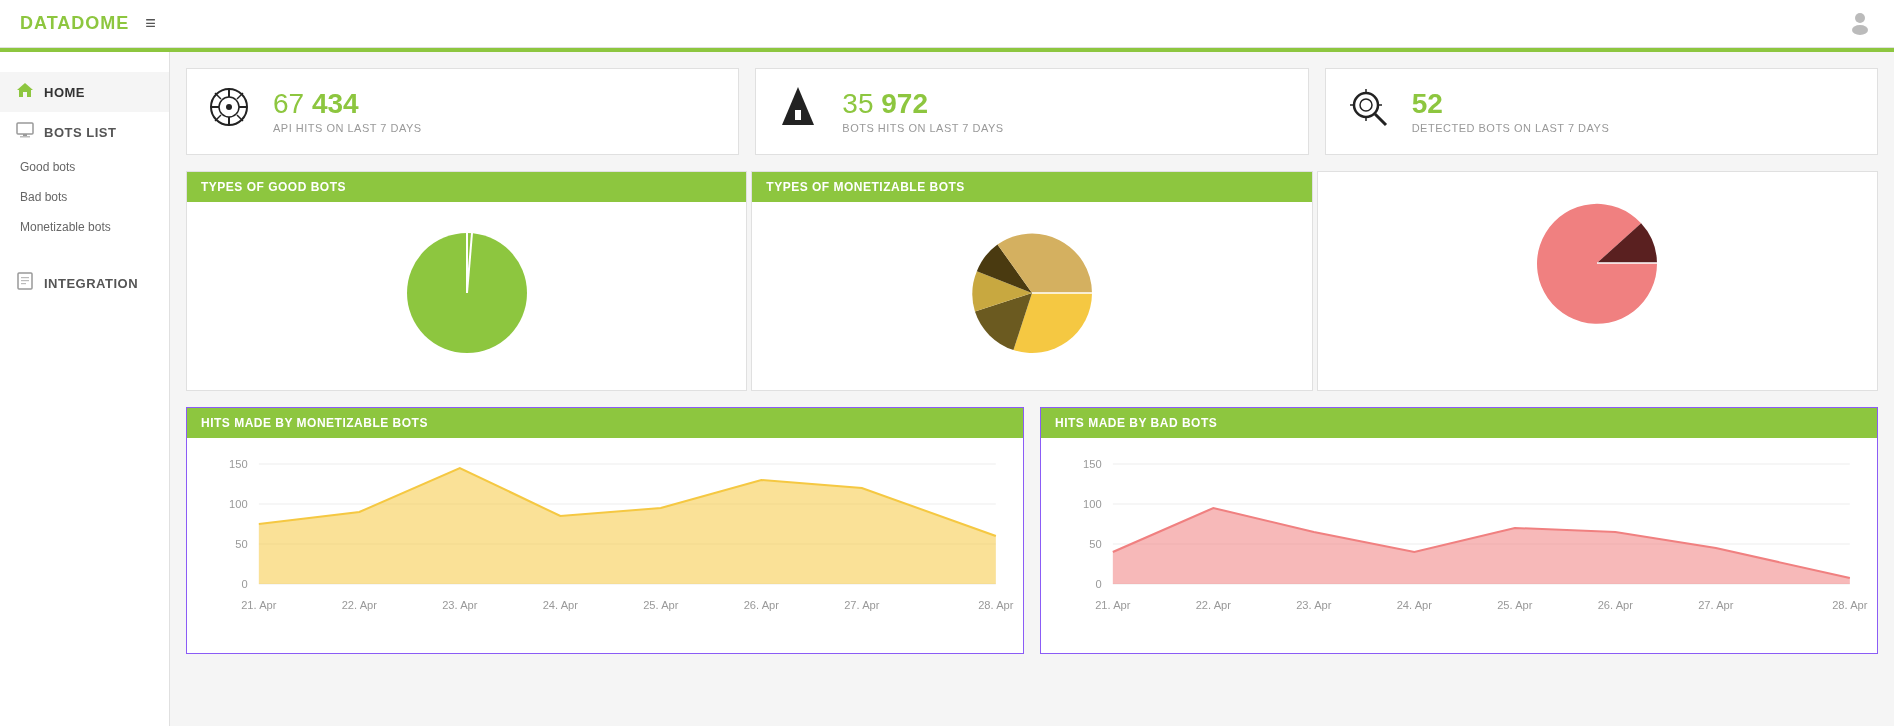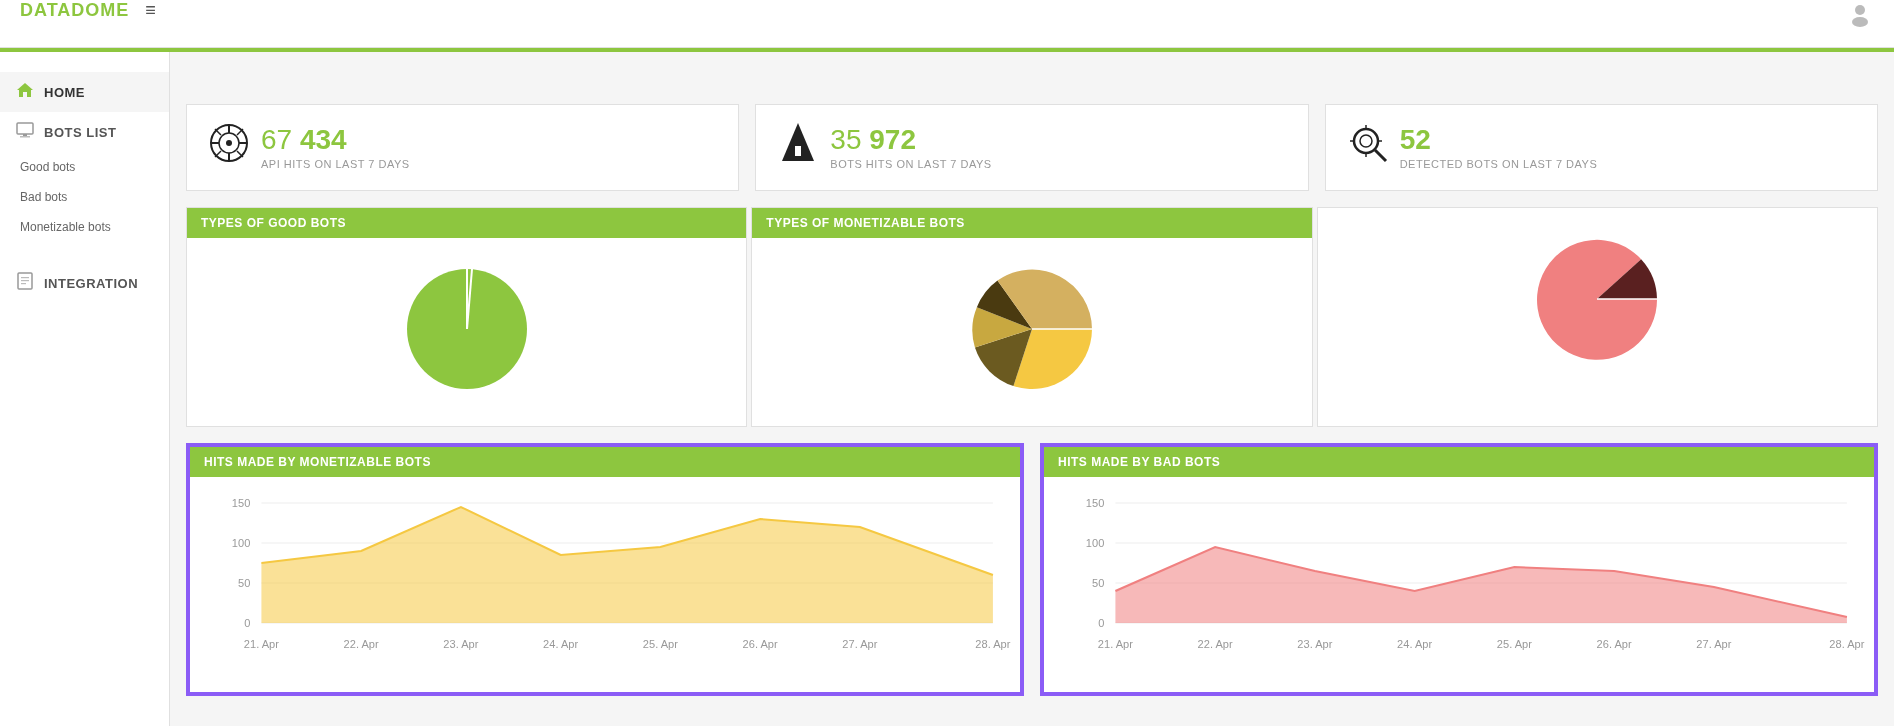--- a/index.html
+++ b/index.html
@@ -3,20 +3,21 @@
   <meta charset="utf-8">
   <style>
     * { margin: 0; padding: 0; box-sizing: border-box; }
     body { font-family: 'Segoe UI', Arial, sans-serif; background: #f5f5f5; color: #333; font-size: 13px; }
 
     
     #header {
       background: #fff;
       height: 48px;
       display: flex;
+      align-items: center;
       padding: 0 20px;
       border-bottom: 1px solid #e0e0e0;
       position: fixed;
       top: 0; left: 0; right: 0;
       z-index: 100;
     }
     #header .logo {
       font-size: 18px;
       font-weight: bold;
       letter-spacing: 1px;
@@ -93,22 +94,21 @@
       gap: 16px;
       margin-bottom: 16px;
     }
     .stat-card {
       background: #fff;
       border: 1px solid #e0e0e0;
       flex: 1;
       padding: 16px 20px;
       display: flex;
       align-items: center;
-      gap: 10px;
-      margin-top: 36px;
+      gap: 22px;
     }
     .stat-card .stat-icon {
       font-size: 36px;
       color: #222;
       flex-shrink: 0;
     }
     .stat-card .stat-info .stat-number {
       font-size: 28px;
       font-weight: 300;
       color: #8dc63f;
@@ -155,21 +155,21 @@
       min-height: 180px;
     }
 
     
     .charts-row {
       display: flex;
       gap: 16px;
     }
     .chart-panel {
       background: #fff;
-      border: 4px solid #8b5cf6;
+      border: 1px solid #8b5cf6;
       flex: 1;
     }
     .chart-body {
       padding: 16px;
     }
 
     
     svg { overflow: visible; }
     .chart-axis-text { font-size: 10px; fill: #999; }
     .chart-grid-line { stroke: #eee; stroke-width: 1; }

